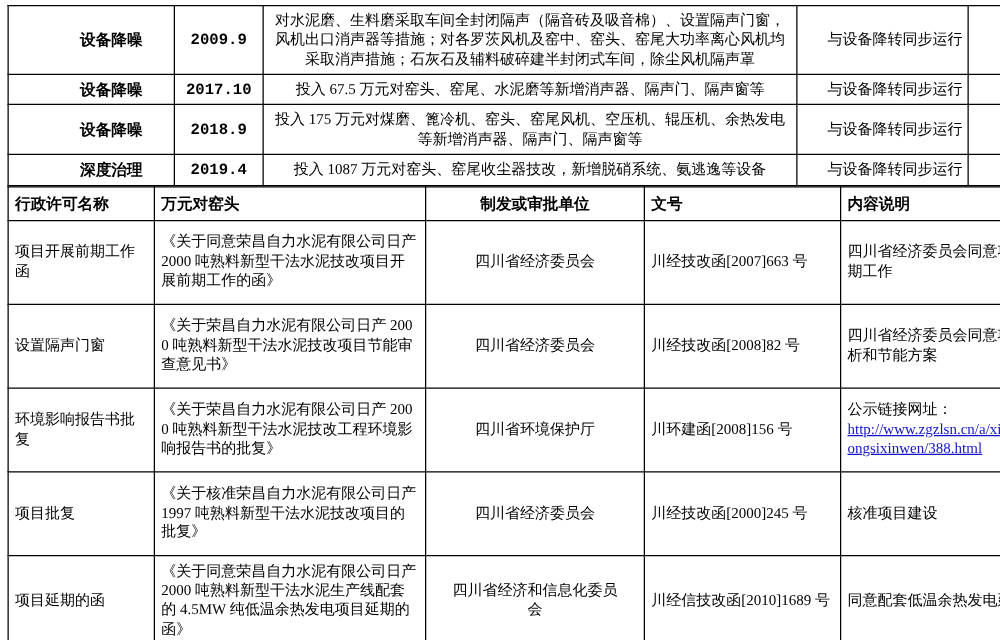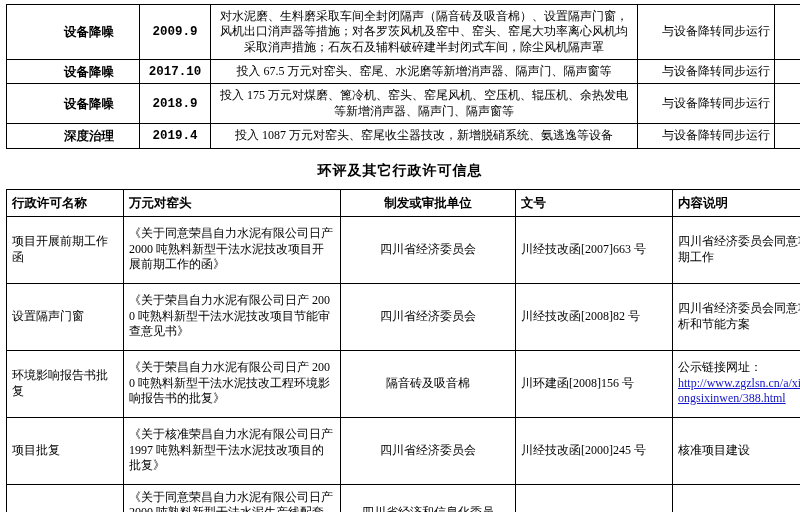--- a/index.html
+++ b/index.html
@@ -146,21 +146,20 @@
       <tr>
         <td class="c-name">深度治理</td>
         <td class="c-date">2019.4</td>
         <td class="c-desc">投入 1087 万元对窑头、窑尾收尘器技改，新增脱硝系统、氨逃逸等设备</td>
         <td class="c-run">与设备降转同步运行</td>
         <td class="c-status">正常</td>
       </tr>
     </tbody>
   </table>
 
-  <div class="section-title">环评及其它行政许可信息</div>
 
   <table class="tbl-permit">
     <thead>
       <tr>
         <td class="p-name">行政许可名称</td>
         <td class="p-file">万元对窑头</td>
         <td class="p-org">制发或审批单位</td>
         <td class="p-num">文号</td>
         <td class="p-desc">内容说明</td>
       </tr>
@@ -176,21 +175,21 @@
       <tr>
         <td class="p-name">设置隔声门窗</td>
         <td class="p-file">《关于荣昌自力水泥有限公司日产 2000 吨熟料新型干法水泥技改项目节能审查意见书》</td>
         <td class="p-org">四川省经济委员会</td>
         <td class="p-num">川经技改函[2008]82 号</td>
         <td class="p-desc">四川省经济委员会同意项目节能分析和节能方案</td>
       </tr>
       <tr>
         <td class="p-name">环境影响报告书批复</td>
         <td class="p-file">《关于荣昌自力水泥有限公司日产 2000 吨熟料新型干法水泥技改工程环境影响报告书的批复》</td>
-        <td class="p-org">隔音砖及吸音棉</td>
+        <td class="p-org">四川省环境保护厅</td>
         <td class="p-num">川环建函[2008]156 号</td>
         <td class="p-desc">
           <span>公示链接网址：</span><br>
           <a class="link" href="#">http://www.zgzlsn.cn/a/xinwenzixun</a><span class="link">/gongsixinwen/388.html</span>
         </td>
       </tr>
       <tr>
         <td class="p-name">项目批复</td>
         <td class="p-file">《关于核准荣昌自力水泥有限公司日产 1997 吨熟料新型干法水泥技改项目的批复》</td>
         <td class="p-org">四川省经济委员会</td>

